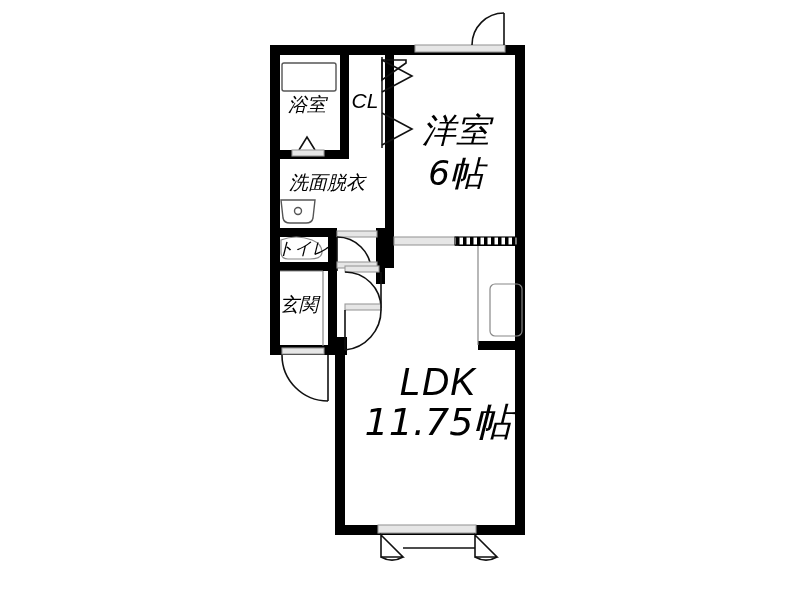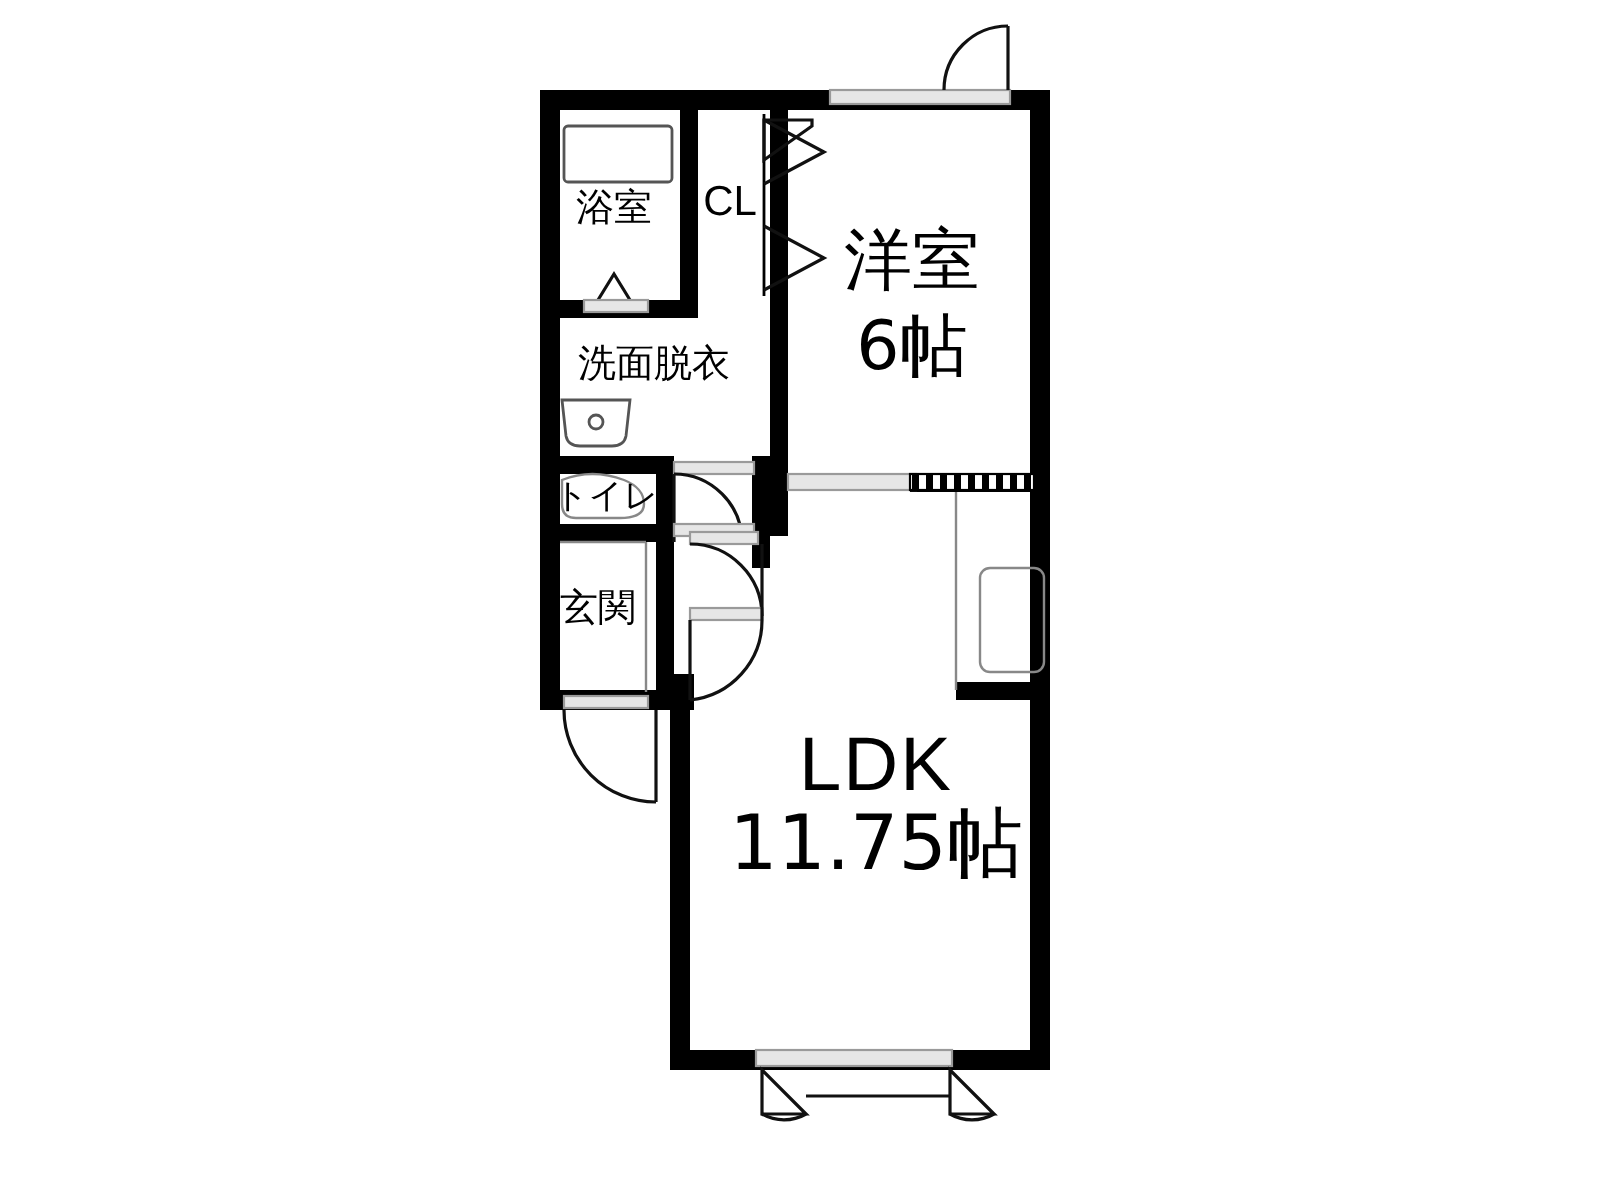--- a/index.html
+++ b/index.html
@@ -11,20 +11,21 @@
     width: 800px;
     height: 600px;
     font-family: "Liberation Sans", "DejaVu Sans", sans-serif;
     overflow: hidden;
   }
   #floorplan-root {
     position: relative;
     width: 800px;
     height: 600px;
     background: #ffffff;
+    font-style: italic;
   }
   svg.plan {
     display: block;
     width: 800px;
     height: 600px;
   }
   .wall-thick { fill: #000000; }
   .wall-thin  { fill: none; stroke: #000000; stroke-width: 1.4; }
   .fixture    { fill: none; stroke: #555555; stroke-width: 1.4; }
   .fixture-lt { fill: none; stroke: #888888; stroke-width: 1.2; }

